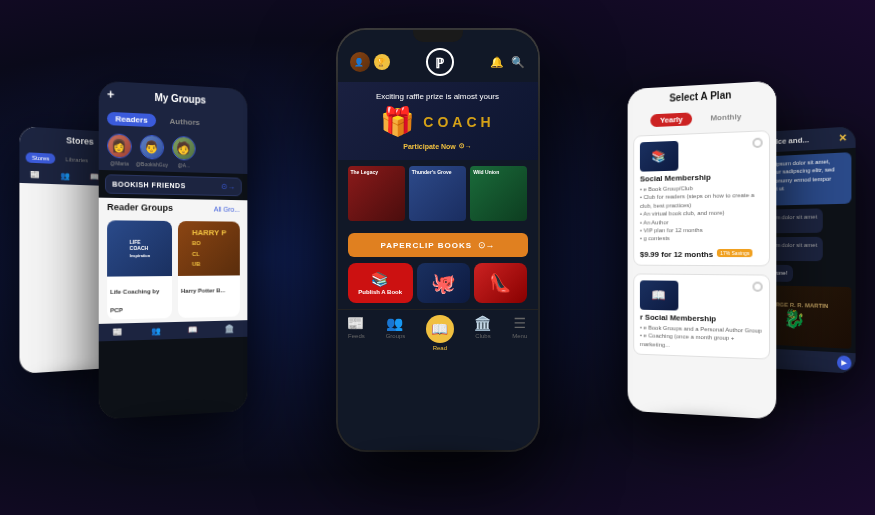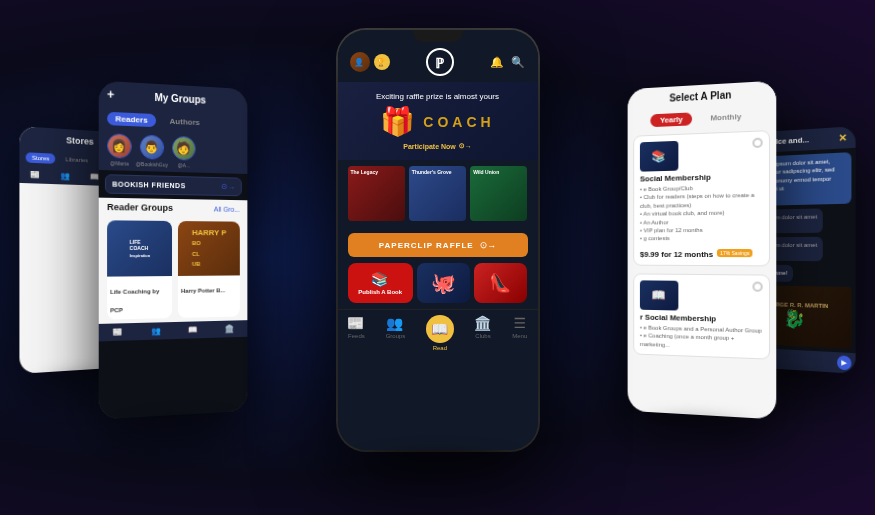--- a/index.html
+++ b/index.html
@@ -753,21 +753,21 @@
         </div>
         <div class="book-cover book-2">
           <div class="book-cover-text">Thunder's Grove</div>
         </div>
         <div class="book-cover book-3">
           <div class="book-cover-text">Wild Union</div>
         </div>
       </div>
 
       <div class="paperclip-btn">
-        <span class="paperclip-text">PAPERCLIP RAFFLE</span>
+        <span class="paperclip-text">PAPERCLIP BOOKS</span>
         <span style="color:white;font-size:9px;">⊙→</span>
       </div>
 
       <div class="bottom-cards">
         <div class="publish-card">
           <span class="publish-icon">📚</span>
           <span class="publish-text">Publish A Book</span>
         </div>
         <div class="kraken-card">
           <span style="font-size:20px;">🐙</span>

